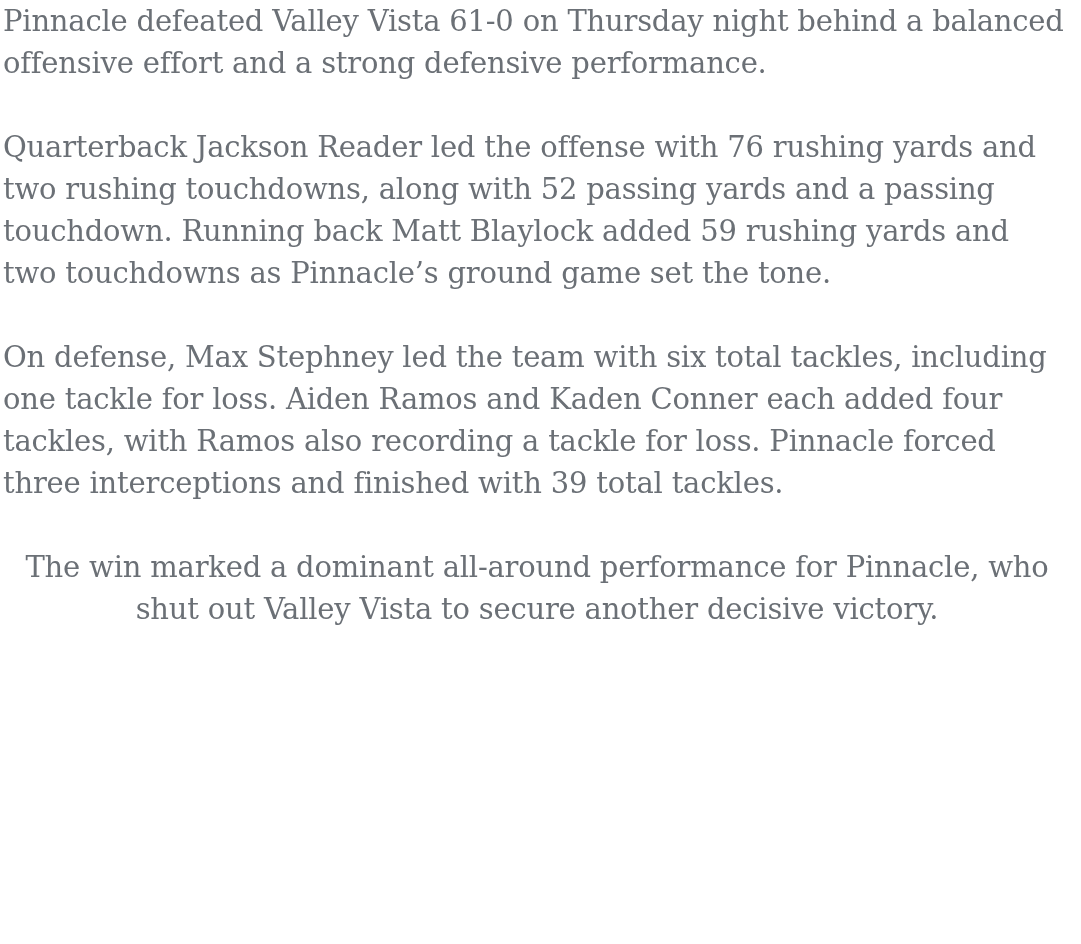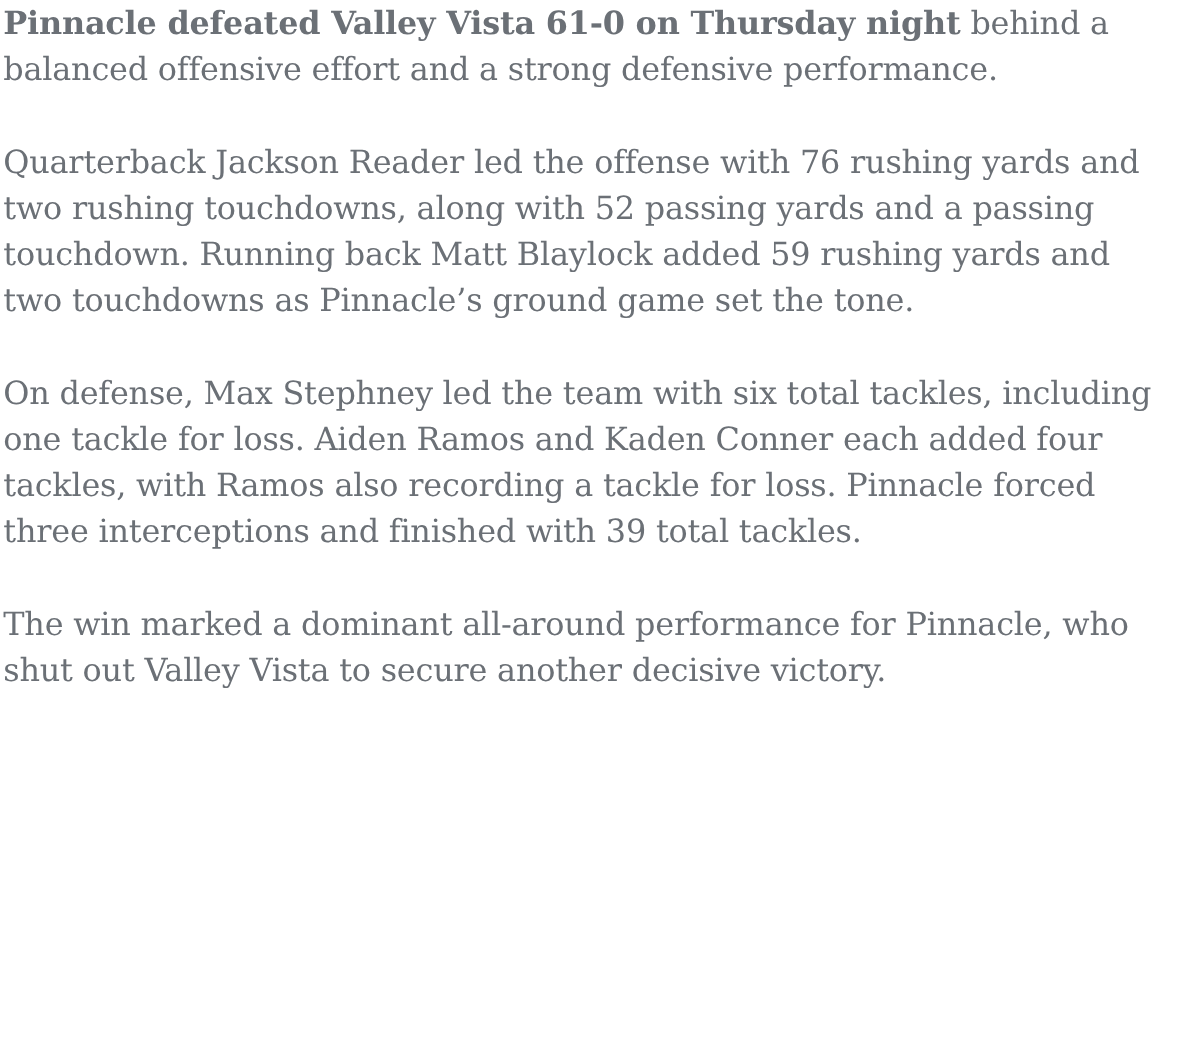--- a/index.html
+++ b/index.html
@@ -21,23 +21,24 @@
     font-size: 29px;
     line-height: 42px;
     color: #6b7076;
     letter-spacing: -0.2px;
   }
   .article p {
     margin: 0 0 42px 0;
   }
   .article p:last-child {
     margin-bottom: 1px;
+    text-align: center;
   }
   .article strong {
-    font-weight: bold;
+    font-weight: normal;
     color: #6b7076;
   }
 </style>
 </head>
 <body>
 
 <article class="article">
   <p><strong>Pinnacle defeated Valley Vista 61-0 on Thursday night</strong><span> behind a balanced offensive effort and a strong defensive performance.</span></p>
   <p>Quarterback Jackson Reader led the offense with 76 rushing yards and two rushing touchdowns, along with 52 passing yards and a passing touchdown. Running back Matt Blaylock added 59 rushing yards and two touchdowns as Pinnacle’s ground game set the tone.</p>
   <p>On defense, Max Stephney led the team with six total tackles, including one tackle for loss. Aiden Ramos and Kaden Conner each added four tackles, with Ramos also recording a tackle for loss. Pinnacle forced three interceptions and finished with 39 total tackles.</p>

